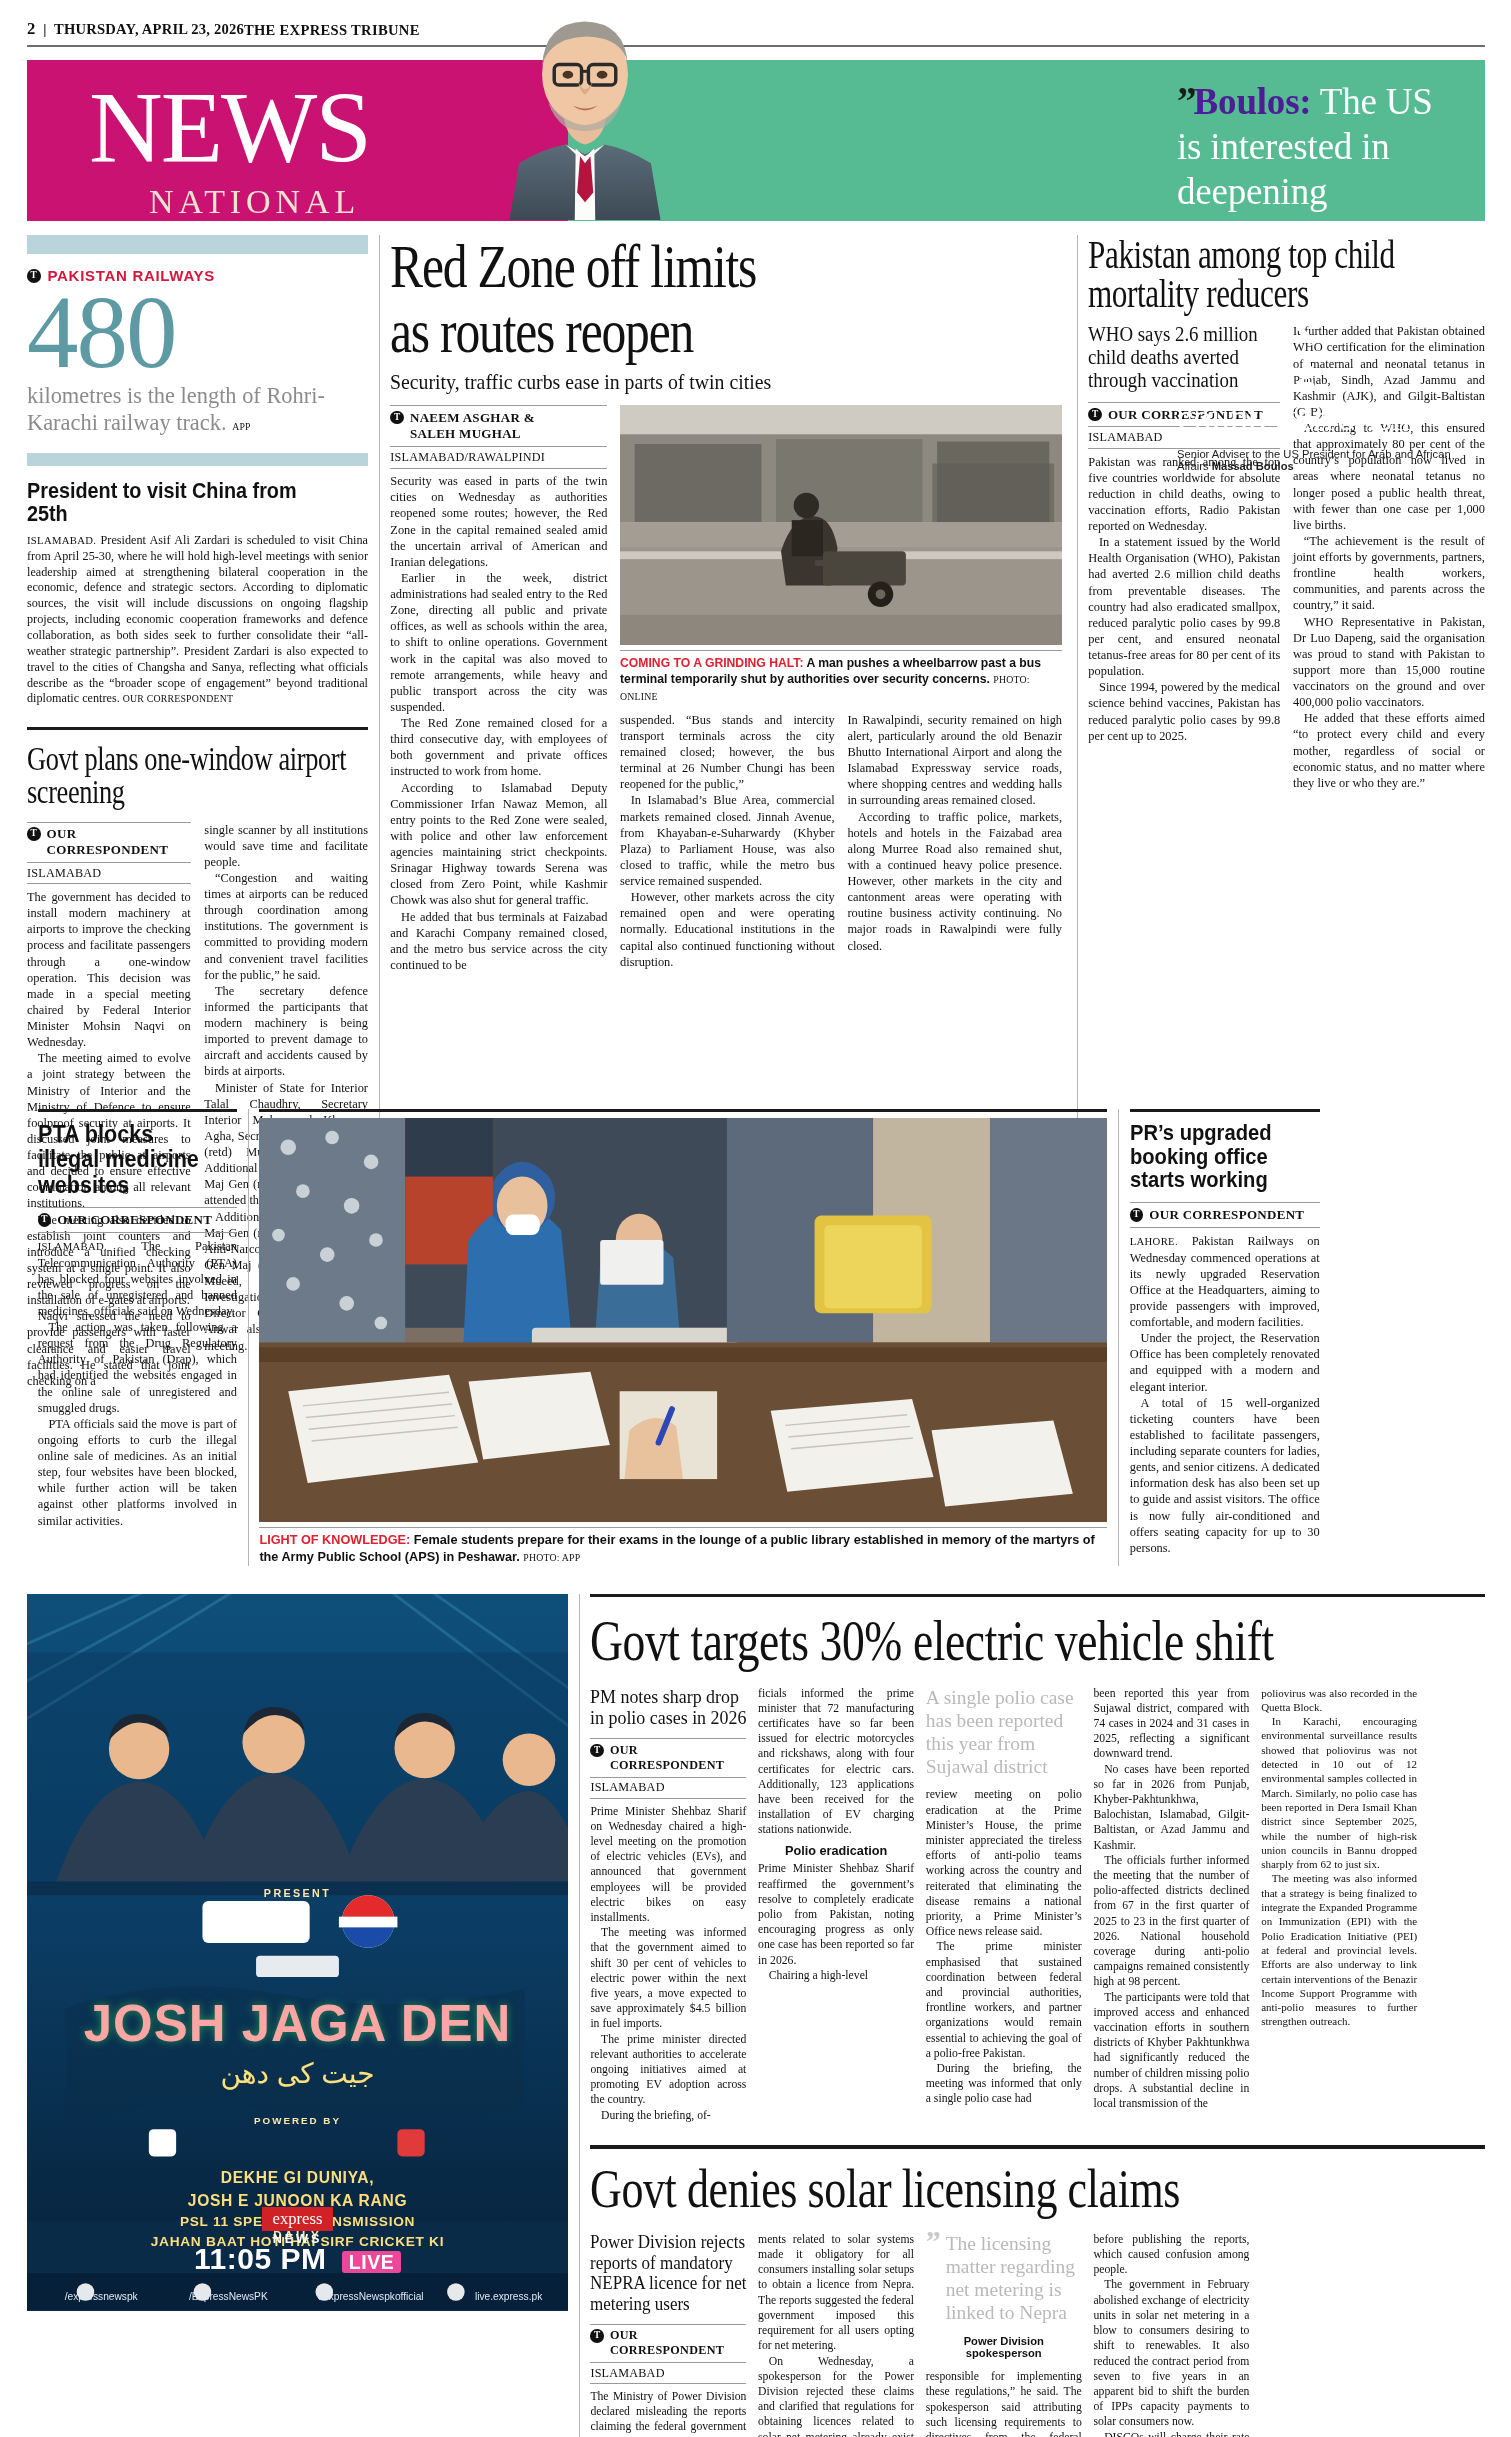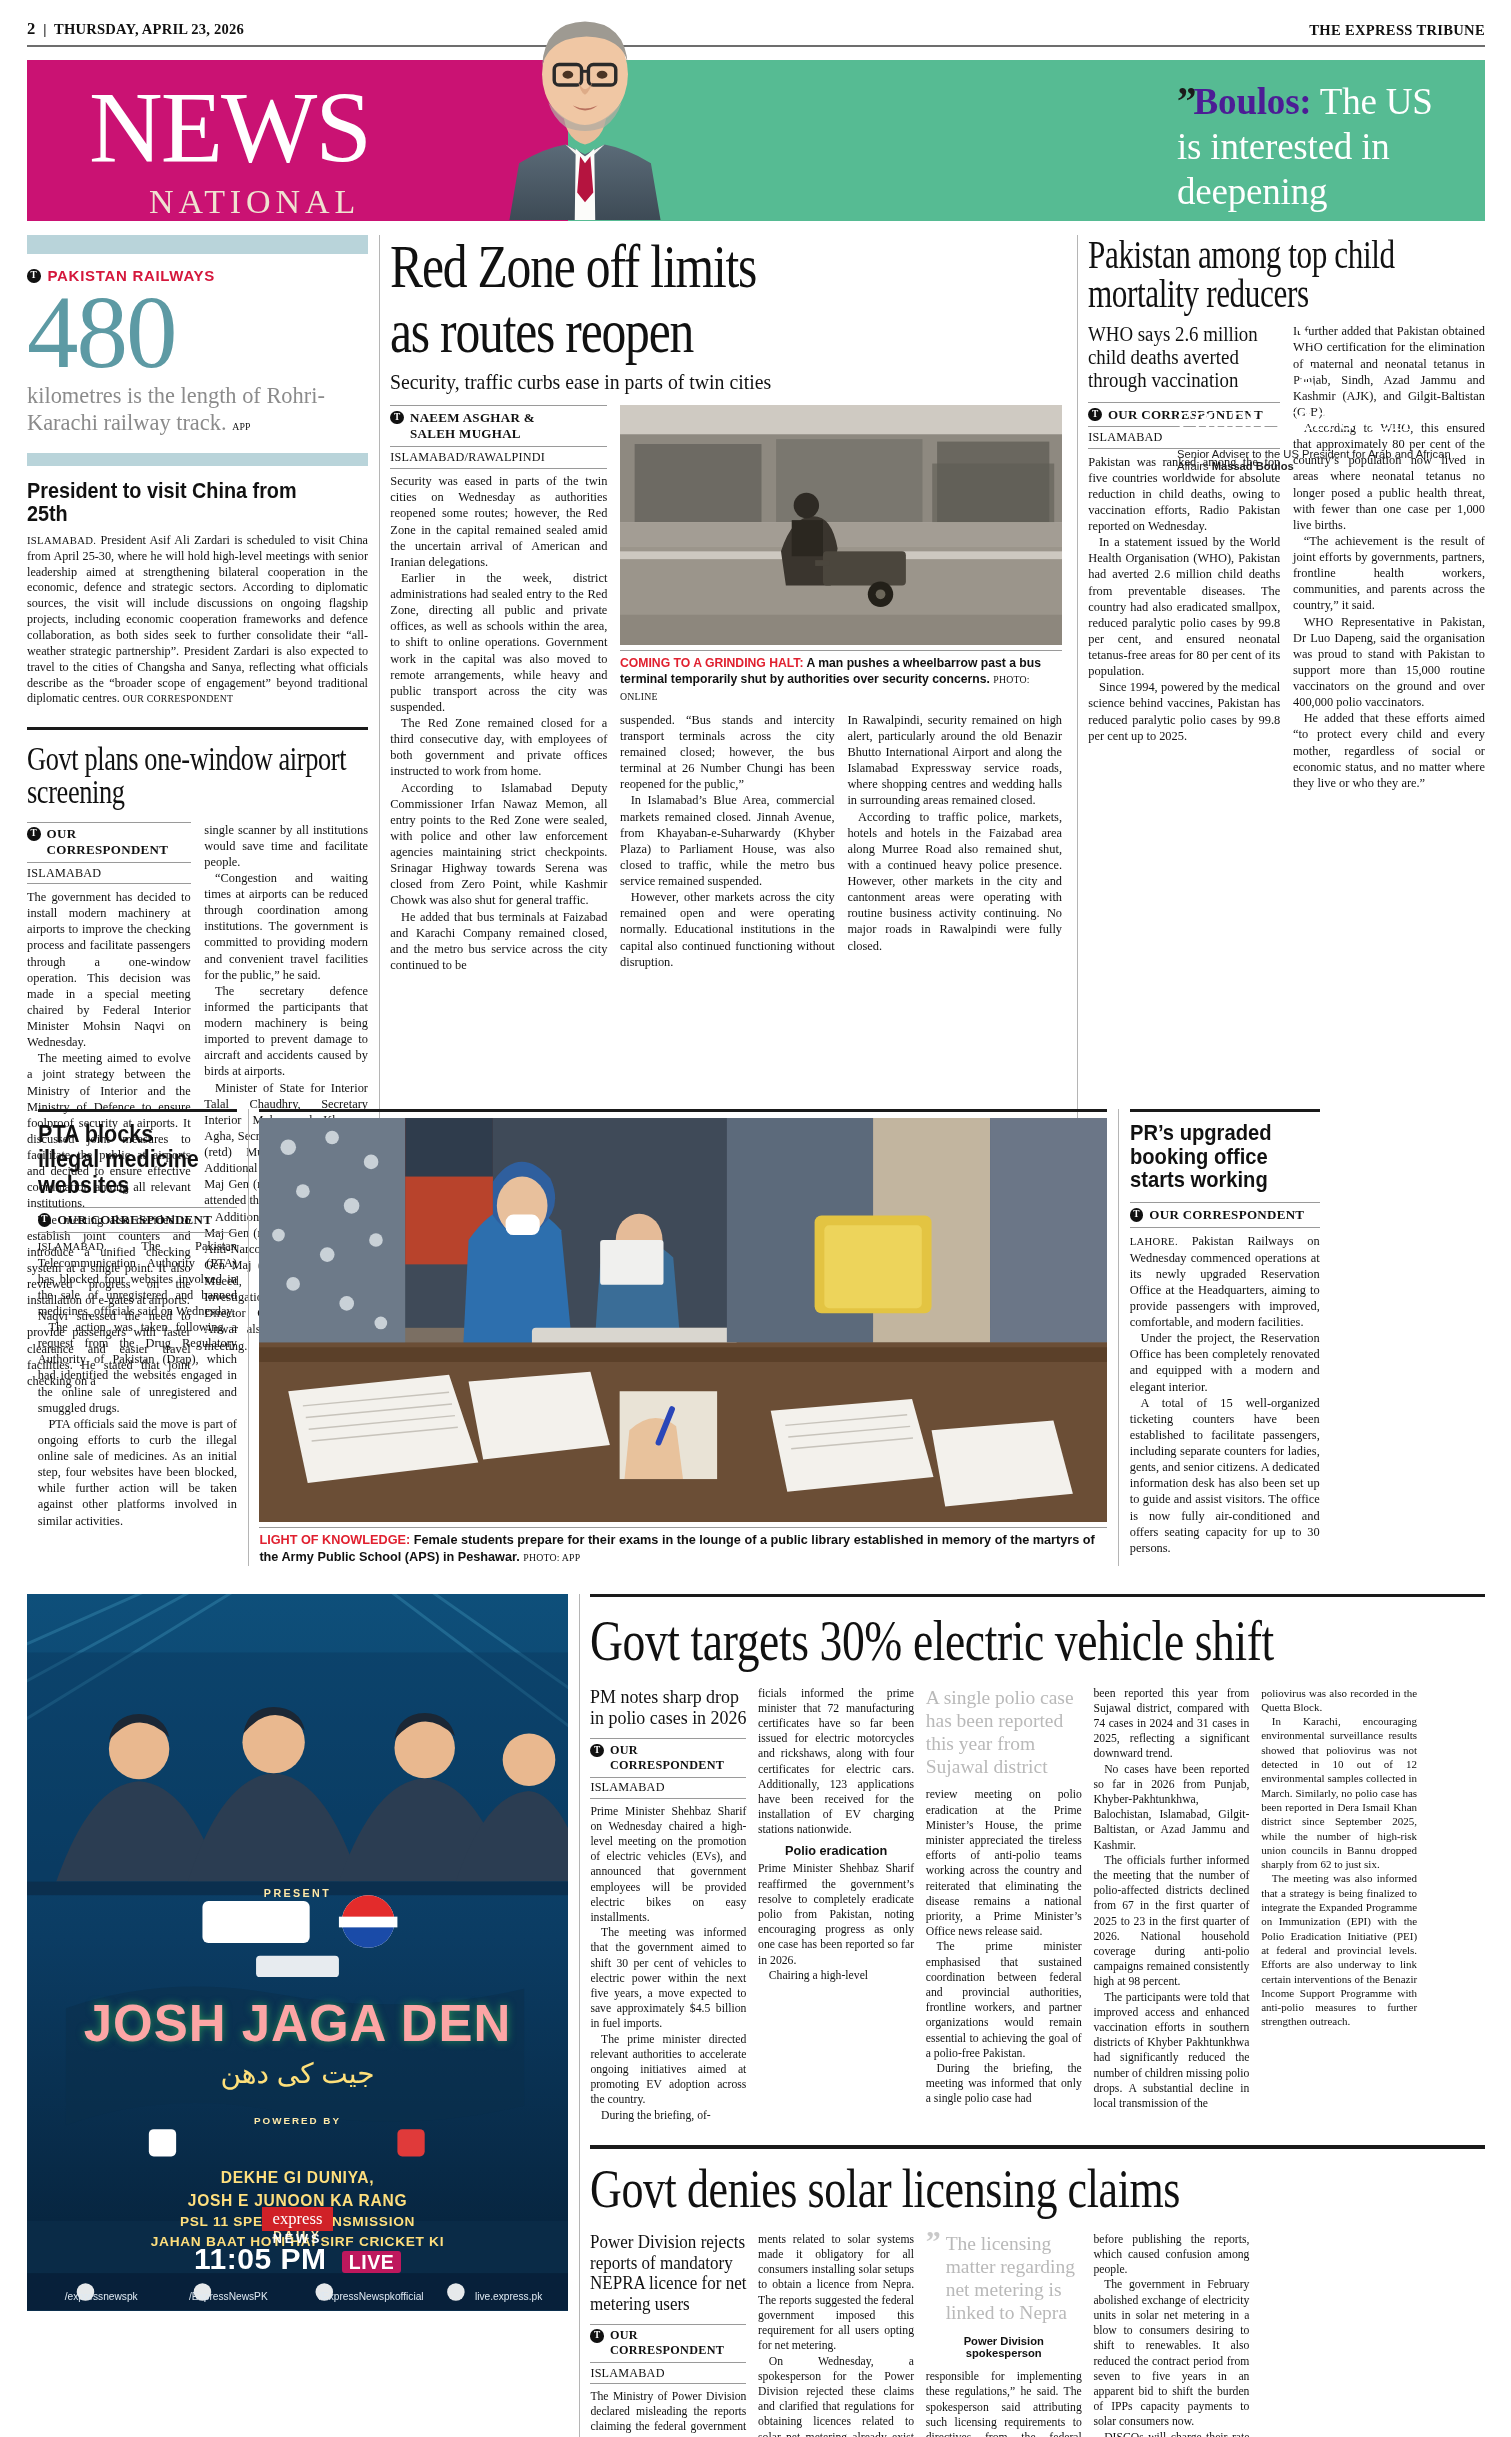--- a/index.html
+++ b/index.html
@@ -7,21 +7,21 @@
   body {
     width:1512px; height:2667px;
     font-family:"Liberation Serif", serif;
     color:#111;
     position:relative;
     overflow:hidden;
   }
   .page { position:absolute; inset:0; padding:0 27px; }
 
   
-  .folio { display:flex; justify-content:space-between; align-items:flex-end;
+  .folio { display:flex; align-items:flex-end;
            padding-top:18.5px; }
   .folio-left { font-family:"Liberation Serif",serif; font-weight:700; font-size:14.6px;
                 letter-spacing:0.2px; }
   .folio-left .pageno { font-size:16.6px; }
   .folio-right { font-family:"Liberation Serif",serif; font-weight:700; font-size:14.6px; letter-spacing:0.3px;}
   .folio-rule { height:2px; background:#6d6d6d; margin-top:6.8px; }
 
   
   .masthead { position:relative; height:161px; margin-top:12.7px; display:flex; }
   .mh-pink { width:541px; background:#ca1273; position:relative; }
@@ -561,21 +561,21 @@
         <div data-name="ad-copy-line2">JOSH E JUNOON KA RANG</div>
         <div data-name="ad-copy-line3" style="font-size:13.7px;">PSL 11 SPECIAL TRANSMISSION</div>
         <div data-name="ad-copy-line4" style="font-size:13.7px;">JAHAN BAAT HOTI HAI SIRF CRICKET KI</div>
       </div>
 
       <div style="position:absolute; left:0; right:0; top:634px; text-align:center;
                   font-family:'Liberation Sans',sans-serif; font-weight:700; color:#fff;" data-name="ad-schedule">
         <div style="font-size:11.7px; letter-spacing:2.9px; color:#ffe9a8;" data-name="ad-daily-label">DAILY</div>
         <div style="font-size:30px; letter-spacing:0.5px; margin-top:1px;" data-name="ad-time-row">
           <span data-name="ad-time">11:05 PM</span>
-          <span style="background:#be185d; padding:0 6.8px; border-radius:2.9px; font-size:19.5px; margin-left:6.8px;" data-name="ad-live-badge">LIVE</span>
+          <span style="background:#ec4899; padding:0 6.8px; border-radius:2.9px; font-size:19.5px; margin-left:6.8px;" data-name="ad-live-badge">LIVE</span>
         </div>
       </div>
 
       <div style="position:absolute; left:0; right:0; top:613px; text-align:center;" data-name="ad-channel-logo">
         <div style="display:inline-block; background:#d02127; color:#fff; padding:2px 10.7px;
                     font-family:'Liberation Serif',serif; font-size:16.6px;" data-name="ad-channel-express">express</div>
         <div style="font-family:'Liberation Sans',sans-serif; font-weight:700; color:#fff;
                     font-size:12.7px; letter-spacing:2.9px; margin-top:1px;" data-name="ad-channel-news">NEWS</div>
       </div>
 

